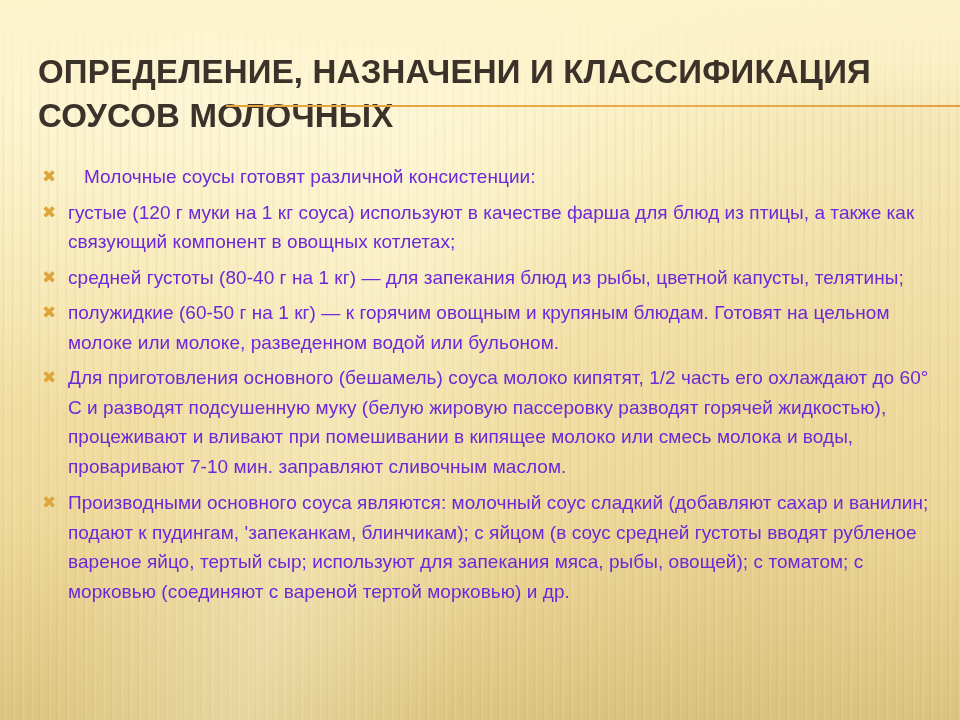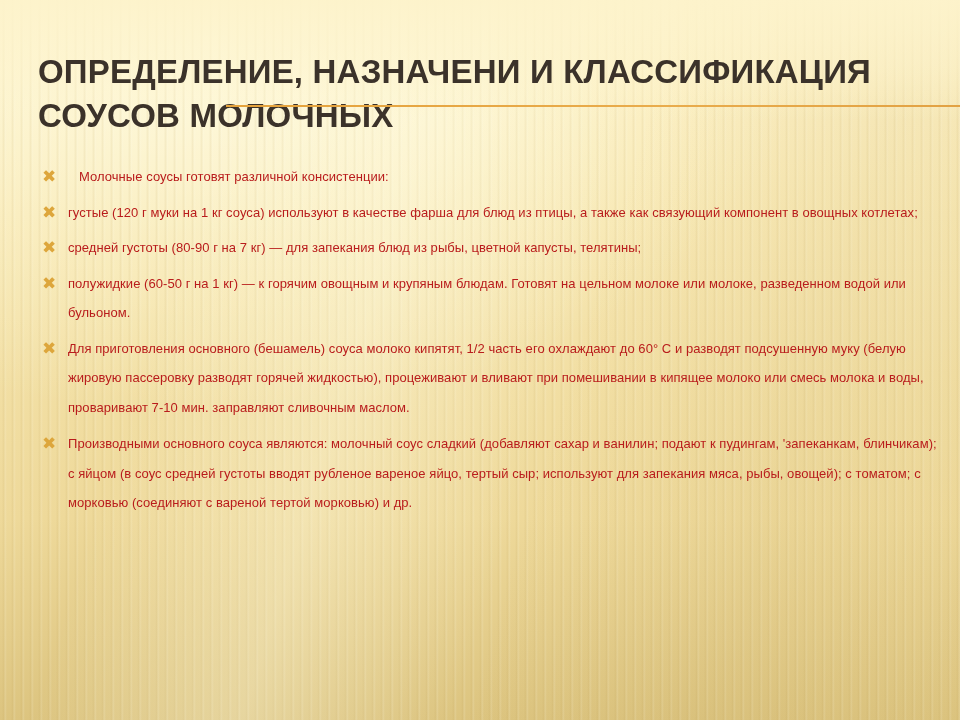--- a/index.html
+++ b/index.html
@@ -144,23 +144,23 @@
     color: #dda63c;
     font-weight: bold;
     text-align: left;
     padding-left: 4px;
     box-sizing: border-box;
     user-select: none;
   }
 
   .bullet-text {
     flex: 1 1 auto;
-    font-size: 13px;
+    font-size: 19px;
     line-height: 29.5px;
-    color: #b91c1c;
+    color: #6d28d9;
     white-space: pre-wrap;
     letter-spacing: 0.05px;
   }
 
   
   .bullet-row.dense { margin-bottom: 7px; }
 </style>
 </head>
 <body>
 
@@ -187,21 +187,21 @@
         <span class="bullet-text">   Молочные соусы готовят различной консистенции:</span>
       </li>
 
       <li class="bullet-row">
         <span class="bullet-marker">✖</span>
         <span class="bullet-text">густые (120 г муки на 1 кг соуса) используют в качестве фарша для блюд из птицы, а также как связующий компонент в овощных котлетах;</span>
       </li>
 
       <li class="bullet-row">
         <span class="bullet-marker">✖</span>
-        <span class="bullet-text">средней густоты (80-90 г на 7 кг) — для запекания блюд из рыбы, цветной капусты, телятины;</span>
+        <span class="bullet-text">средней густоты (80-40 г на 1 кг) — для запекания блюд из рыбы, цветной капусты, телятины;</span>
       </li>
 
       <li class="bullet-row">
         <span class="bullet-marker">✖</span>
         <span class="bullet-text">полужидкие (60-50 г на 1 кг) — к горячим овощным и крупяным блюдам. Готовят на цельном молоке или молоке, разведенном водой или бульоном.</span>
       </li>
 
       <li class="bullet-row dense">
         <span class="bullet-marker">✖</span>
         <span class="bullet-text">Для приготовления основного (бешамель) соуса молоко кипятят, 1/2 часть его охлаждают до 60° С и разводят подсушенную муку (белую жировую пассеровку разводят горячей жидкостью), процеживают и вливают при помешивании в кипящее молоко или смесь молока и воды, проваривают 7-10 мин. заправляют сливочным маслом.</span>

